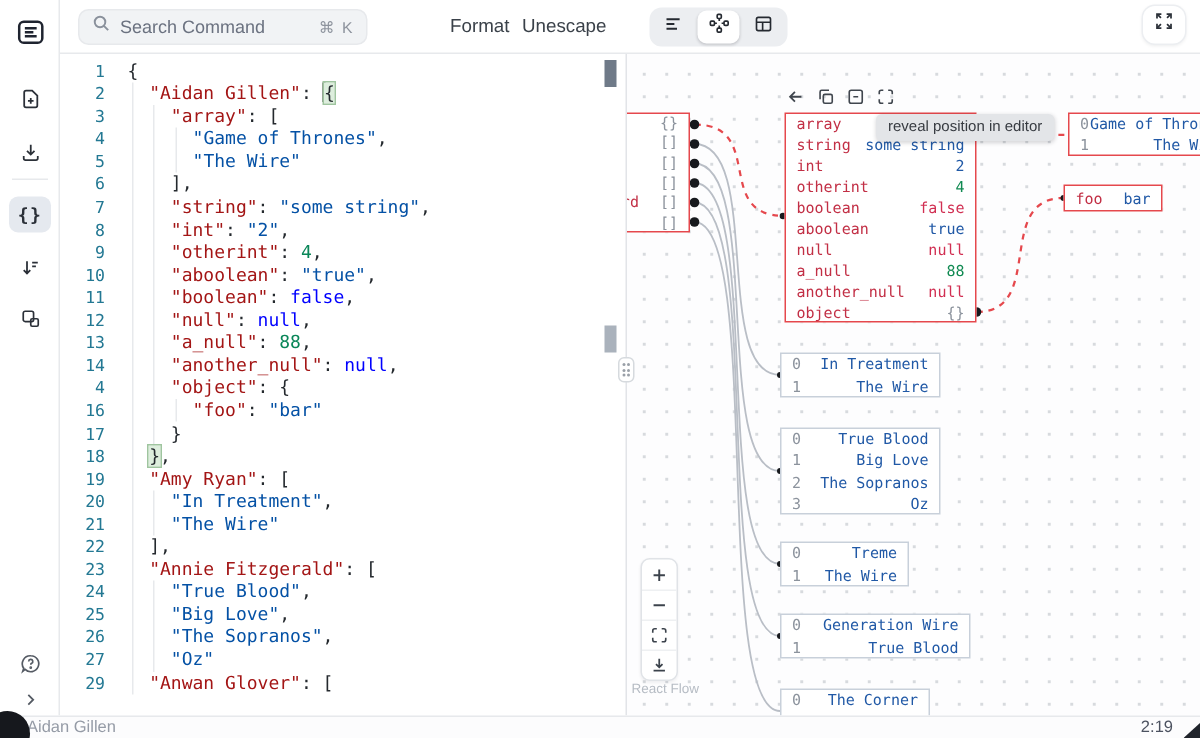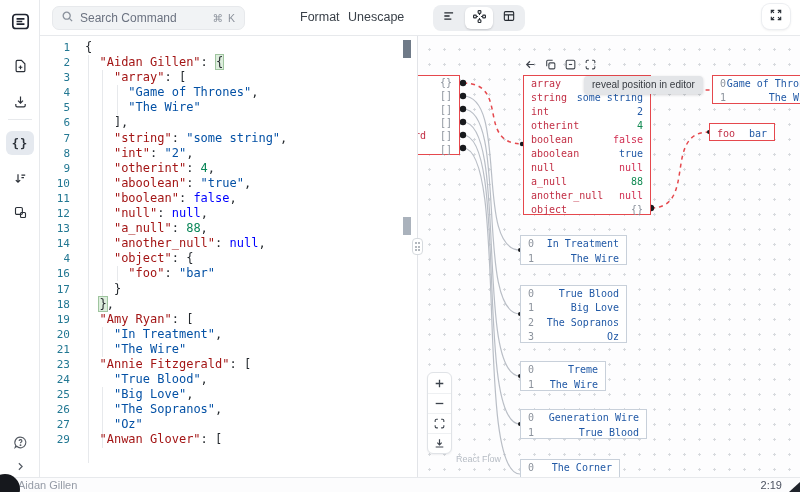--- a/index.html
+++ b/index.html
@@ -75,21 +75,21 @@
   .ntoolbar { position:absolute; left:105px; top:21px; height:16px; display:flex; gap:5px; z-index:4; }
   .ntoolbar .ntb { width:15px; height:15px; display:flex; align-items:center; justify-content:center;
                    color:#40464e; cursor:pointer; }
   .tooltip { position:absolute; left:166px; top:40px; height:18px; background:#e3e5e8; border-radius:4px;
              padding:0 8px; line-height:18px; font-size:10px; color:#373b41; z-index:5;
              box-shadow:0 1px 3px rgba(20,24,31,.18); white-space:nowrap; }
   .zoompanel { position:absolute; left:9px; top:336px; width:25px; background:#fff; border:1px solid #e0e3e7;
                border-radius:6px; z-index:4; box-shadow:0 1px 2px rgba(20,24,31,.06); }
   .zbtn { width:23px; height:20px; display:flex; align-items:center; justify-content:center; color:#3c434c; cursor:pointer; }
   .zbtn + .zbtn { border-top:1px solid #eef0f2; }
-  .attribution { position:absolute; left:3px; top:418px; font-size:9px; color:#b6bcc4; z-index:3;margin-left:35px; }
+  .attribution { position:absolute; left:3px; top:418px; font-size:9px; color:#b6bcc4; z-index:3; }
 
   
   .statusbar { position:absolute; left:0; top:477px; width:800px; height:15px; background:#fcfcfd;
                border-top:1px solid #e7e9ec; z-index:7; display:flex; align-items:center;
                justify-content:space-between; padding:0 18px; font-size:11px; }
   .statusbar .sl { color:#959ba6; } .statusbar .sr { color:#4c5260; }
   .fab { position:absolute; left:-10px; bottom:-12px; width:30px; height:30px; border-radius:50%;
          background:#16181d; z-index:9; cursor:pointer; }
   .corner-grip { position:absolute; right:0; bottom:0; width:11px; height:10px; background:#20242b;
                  clip-path:polygon(100% 0, 100% 100%, 0 100%); z-index:9; }
@@ -231,20 +231,21 @@
         <div class="eline"><span class="ln">12</span><span class="code"><span class="tk-p">    </span><span class="tk-k">"null"</span><span class="tk-p">: </span><span class="tk-b">null</span><span class="tk-p">,</span></span></div>
         <div class="eline"><span class="ln">13</span><span class="code"><span class="tk-p">    </span><span class="tk-k">"a_null"</span><span class="tk-p">: </span><span class="tk-n">88</span><span class="tk-p">,</span></span></div>
         <div class="eline"><span class="ln">14</span><span class="code"><span class="tk-p">    </span><span class="tk-k">"another_null"</span><span class="tk-p">: </span><span class="tk-b">null</span><span class="tk-p">,</span></span></div>
         <div class="eline"><span class="ln">4</span><span class="code"><span class="tk-p">    </span><span class="tk-k">"object"</span><span class="tk-p">: {</span></span></div>
         <div class="eline"><span class="ln">16</span><span class="code"><span class="tk-p">      </span><span class="tk-k">"foo"</span><span class="tk-p">: </span><span class="tk-s">"bar"</span></span></div>
         <div class="eline"><span class="ln">17</span><span class="code"><span class="tk-p">    }</span></span></div>
         <div class="eline"><span class="ln">18</span><span class="code"><span class="tk-p">  </span><span class="tk-m">}</span><span class="tk-p">,</span></span></div>
         <div class="eline"><span class="ln">19</span><span class="code"><span class="tk-p">  </span><span class="tk-k">"Amy Ryan"</span><span class="tk-p">: [</span></span></div>
         <div class="eline"><span class="ln">20</span><span class="code"><span class="tk-p">    </span><span class="tk-s">"In Treatment"</span><span class="tk-p">,</span></span></div>
         <div class="eline"><span class="ln">21</span><span class="code"><span class="tk-p">    </span><span class="tk-s">"The Wire"</span></span></div>
+        <div class="eline"><span class="ln">22</span><span class="code"><span class="tk-p">  ],</span></span></div>
         <div class="eline"><span class="ln">23</span><span class="code"><span class="tk-p">  </span><span class="tk-k">"Annie Fitzgerald"</span><span class="tk-p">: [</span></span></div>
         <div class="eline"><span class="ln">24</span><span class="code"><span class="tk-p">    </span><span class="tk-s">"True Blood"</span><span class="tk-p">,</span></span></div>
         <div class="eline"><span class="ln">25</span><span class="code"><span class="tk-p">    </span><span class="tk-s">"Big Love"</span><span class="tk-p">,</span></span></div>
         <div class="eline"><span class="ln">26</span><span class="code"><span class="tk-p">    </span><span class="tk-s">"The Sopranos"</span><span class="tk-p">,</span></span></div>
         <div class="eline"><span class="ln">27</span><span class="code"><span class="tk-p">    </span><span class="tk-s">"Oz"</span></span></div>
         <div class="eline"><span class="ln">29</span><span class="code"><span class="tk-p">  </span><span class="tk-k">"Anwan Glover"</span><span class="tk-p">: [</span></span></div>
       </div>
     <div class="scroll-thumb" style="top:4px; height:18px;"></div>
     <div class="scroll-mark" style="top:181px; height:18px;"></div>
   </div>

